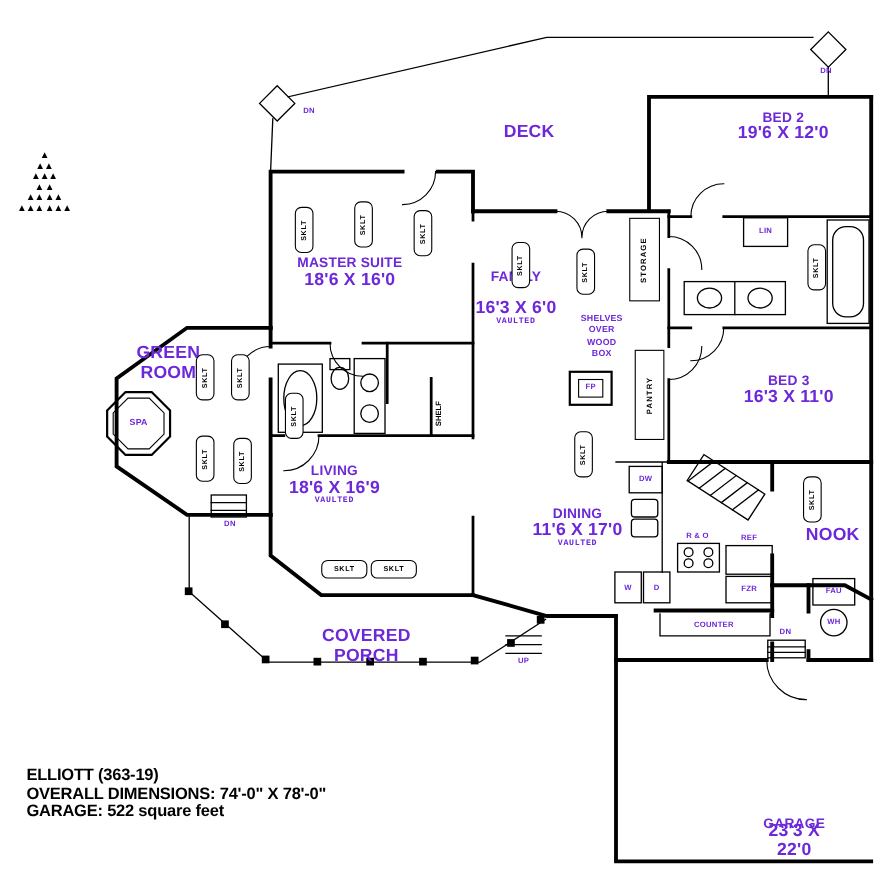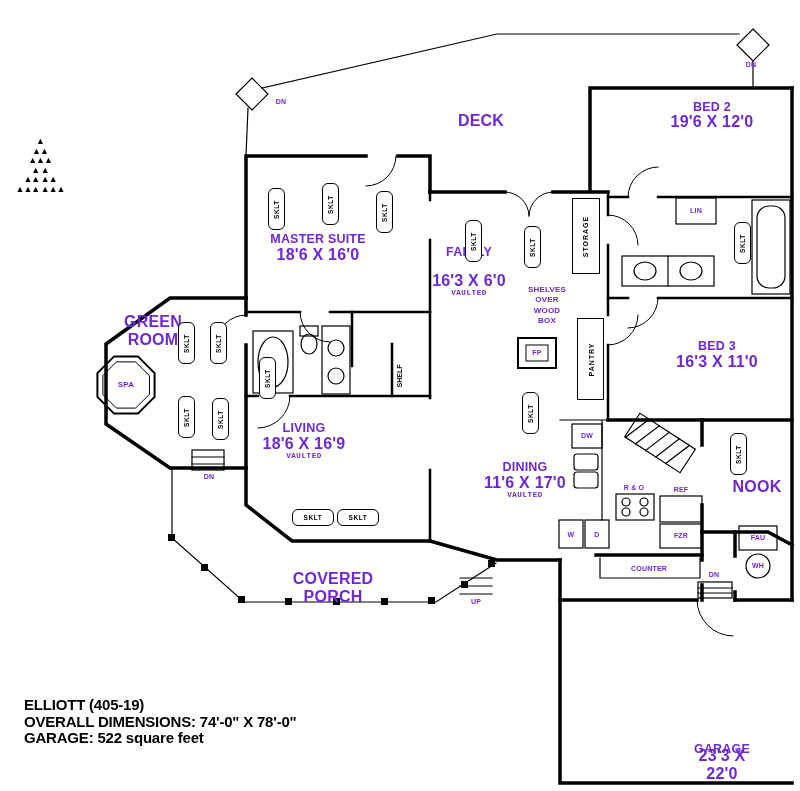--- a/index.html
+++ b/index.html
@@ -284,18 +284,18 @@
   <div class="lbl fs7" style="left:649px;top:569px">COUNTER</div>
   <div class="lbl fs7" style="left:758px;top:538px">FAU</div>
   <div class="lbl fs7" style="left:758px;top:566px">WH</div>
   <div class="lbl fs7" style="left:476px;top:602px">UP</div>
   <div class="lbl fs7" style="left:281px;top:102px">DN</div>
   <div class="lbl fs7" style="left:751px;top:65px">DN</div>
   <div class="lbl fs7" style="left:209px;top:477px">DN</div>
   <div class="lbl fs7" style="left:714px;top:575px">DN</div>
 
   <div class="info">
-    <div>ELLIOTT (405-19)</div>
+    <div>ELLIOTT (363-19)</div>
     <div>OVERALL DIMENSIONS: 74'-0" X 78'-0"</div>
     <div>GARAGE: 522 square feet</div>
   </div>
 
 </div>
 
 </body></html>

